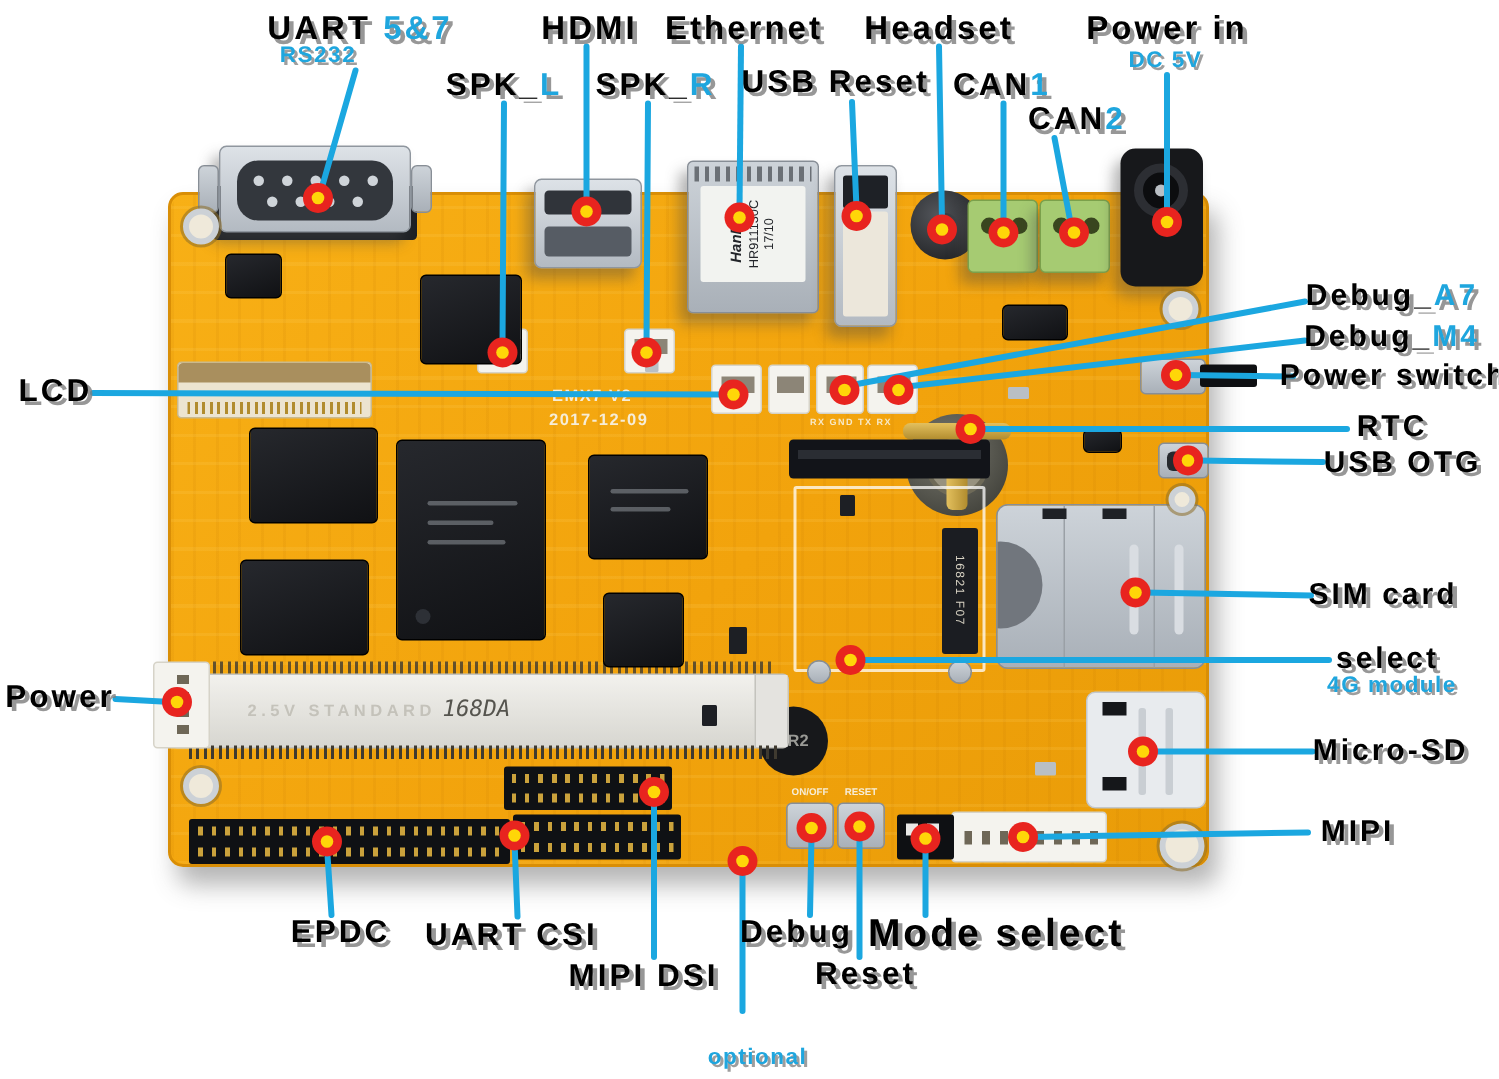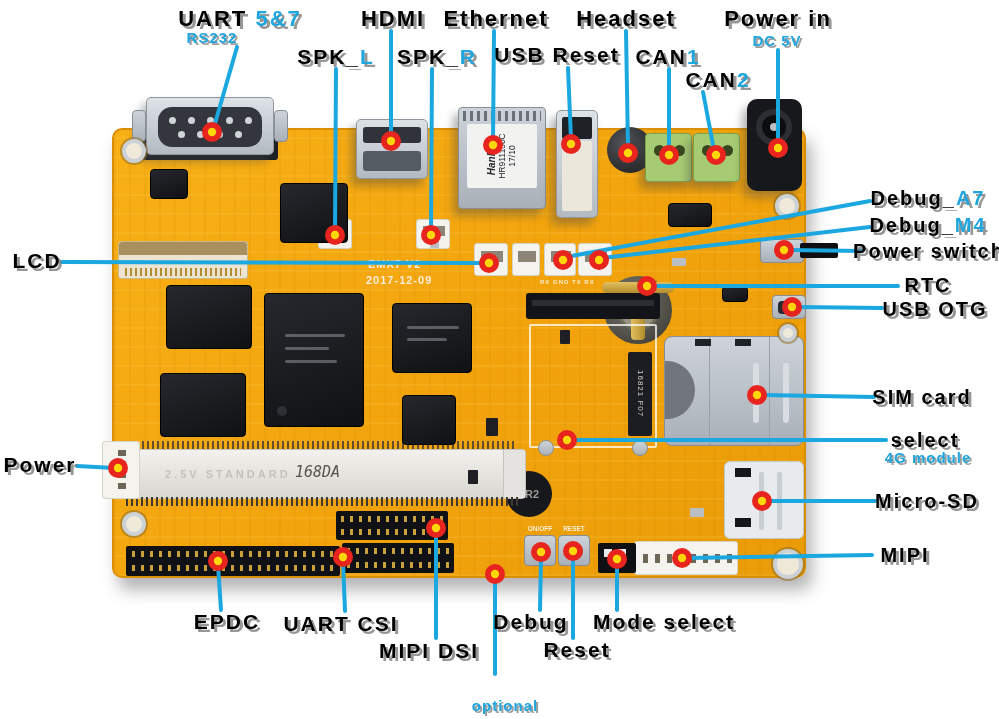--- a/index.html
+++ b/index.html
@@ -416,16 +416,16 @@
       <div class="ann-label" style="left: 925px; top: 440px; font-size: 20px;"><span class="c-orange">select</span></div>
       <div class="ann-sub" style="left: 928px; top: 457px;">4G module</div>
       <div class="ann-label" style="left: 927px; top: 501px; font-size: 20px;"><span class="c-orange">Micro-SD</span></div>
       <div class="ann-label" style="left: 905px; top: 555px; font-size: 20px;"><span class="c-orange">MIPI</span></div>
       <div class="ann-label" style="left: 40px; top: 465px; font-size: 21px;"><span class="c-orange">Power</span></div>
       <div class="ann-label" style="left: 227px; top: 622px; font-size: 21px;"><span class="c-orange">EPDC</span></div>
       <div class="ann-label" style="left: 341px; top: 624px; font-size: 21px;"><span class="c-orange">UART CSI</span></div>
       <div class="ann-label" style="left: 429px; top: 651px; font-size: 21px;"><span class="c-orange">MIPI DSI</span></div>
       <div class="ann-label" style="left: 531px; top: 622px; font-size: 21px;"><span class="c-orange">Debug</span></div>
       <div class="ann-label" style="left: 577px; top: 650px; font-size: 21px;"><span class="c-orange">Reset</span></div>
-      <div class="ann-label" style="left: 646px; top: 622px; font-size: 21px; padding-left: 36px;"><span class="c-orange">Mode select</span></div>
+      <div class="ann-label" style="left: 646px; top: 622px; font-size: 26px; padding-left: 36px;"><span class="c-orange">Mode select</span></div>
       <div class="ann-sub" style="left: 505px; top: 705px;">optional</div>
     </div>
 </div>
 
 </body></html>

